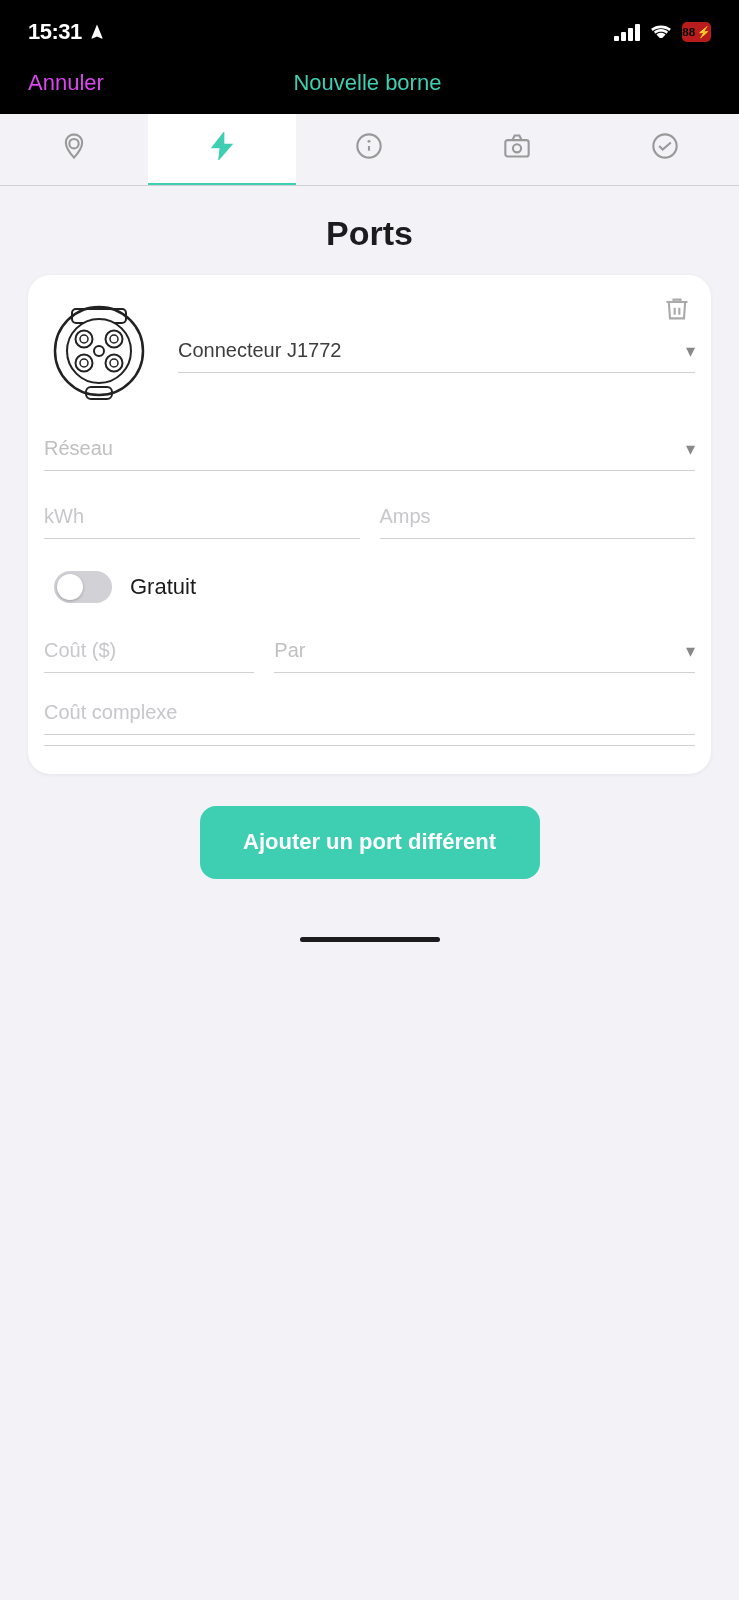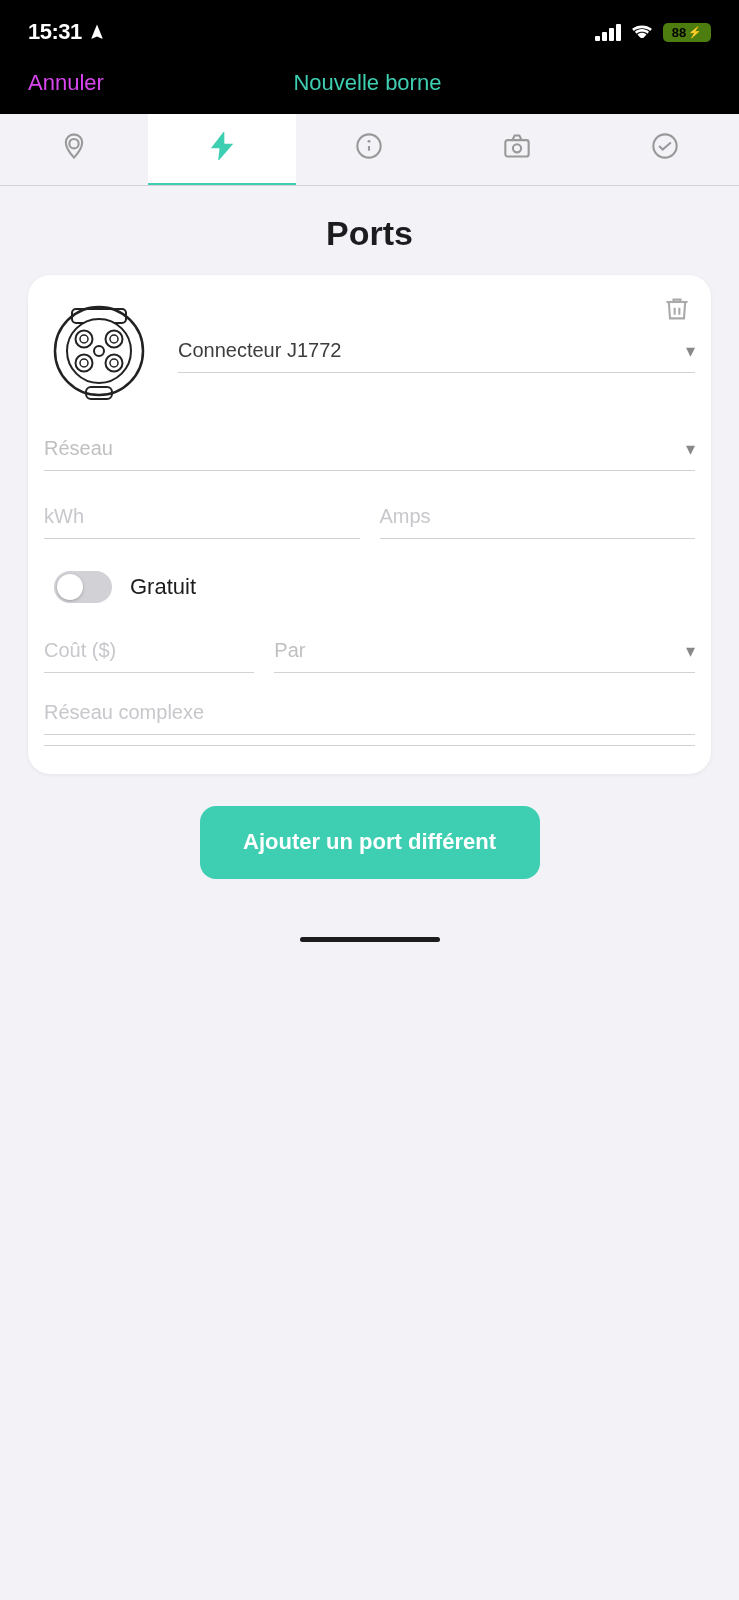--- a/index.html
+++ b/index.html
@@ -39,29 +39,30 @@
     .signal-bars {
       display: flex; align-items: flex-end; gap: 2px;
     }
     .signal-bars span {
       background: #fff;
       width: 5px;
       border-radius: 1px;
     }
     .wifi-icon svg { fill: #fff; width: 22px; height: 16px; }
     .battery-badge {
-      background: #4d7c0f;
+      background: #b91c1c;
       color: #000;
       font-size: 13px;
       font-weight: 700;
       border-radius: 5px;
-      padding: 2px 9px;
+      padding: 2px 0;
       display: flex;
       align-items: center;
       gap: 2px;
+      font-family: Liberation Serif, serif;
     }
     .battery-badge::after {
       content: '⚡';
       font-size: 11px;
     }
 
     
     .nav-header {
       background: #000;
       display: flex;
@@ -460,21 +461,21 @@
       </div>
       <div class="par-select">
         <div class="select-field">
           <span class="select-label">Par</span>
           <span class="chevron-icon">▾</span>
         </div>
       </div>
     </div>
 
     <div class="complex-cost">
-      <div class="input-placeholder">Réseau complexe</div>
+      <div class="input-placeholder">Coût complexe</div>
       <div style="border-bottom:1px solid #d1d1d6; margin-top:10px;"></div>
     </div>
   </div>
 
   <button class="add-port-btn">Ajouter un port
 différent</button>
 </div>
 
 <div class="home-indicator">
   <div class="home-indicator-bar"></div>

